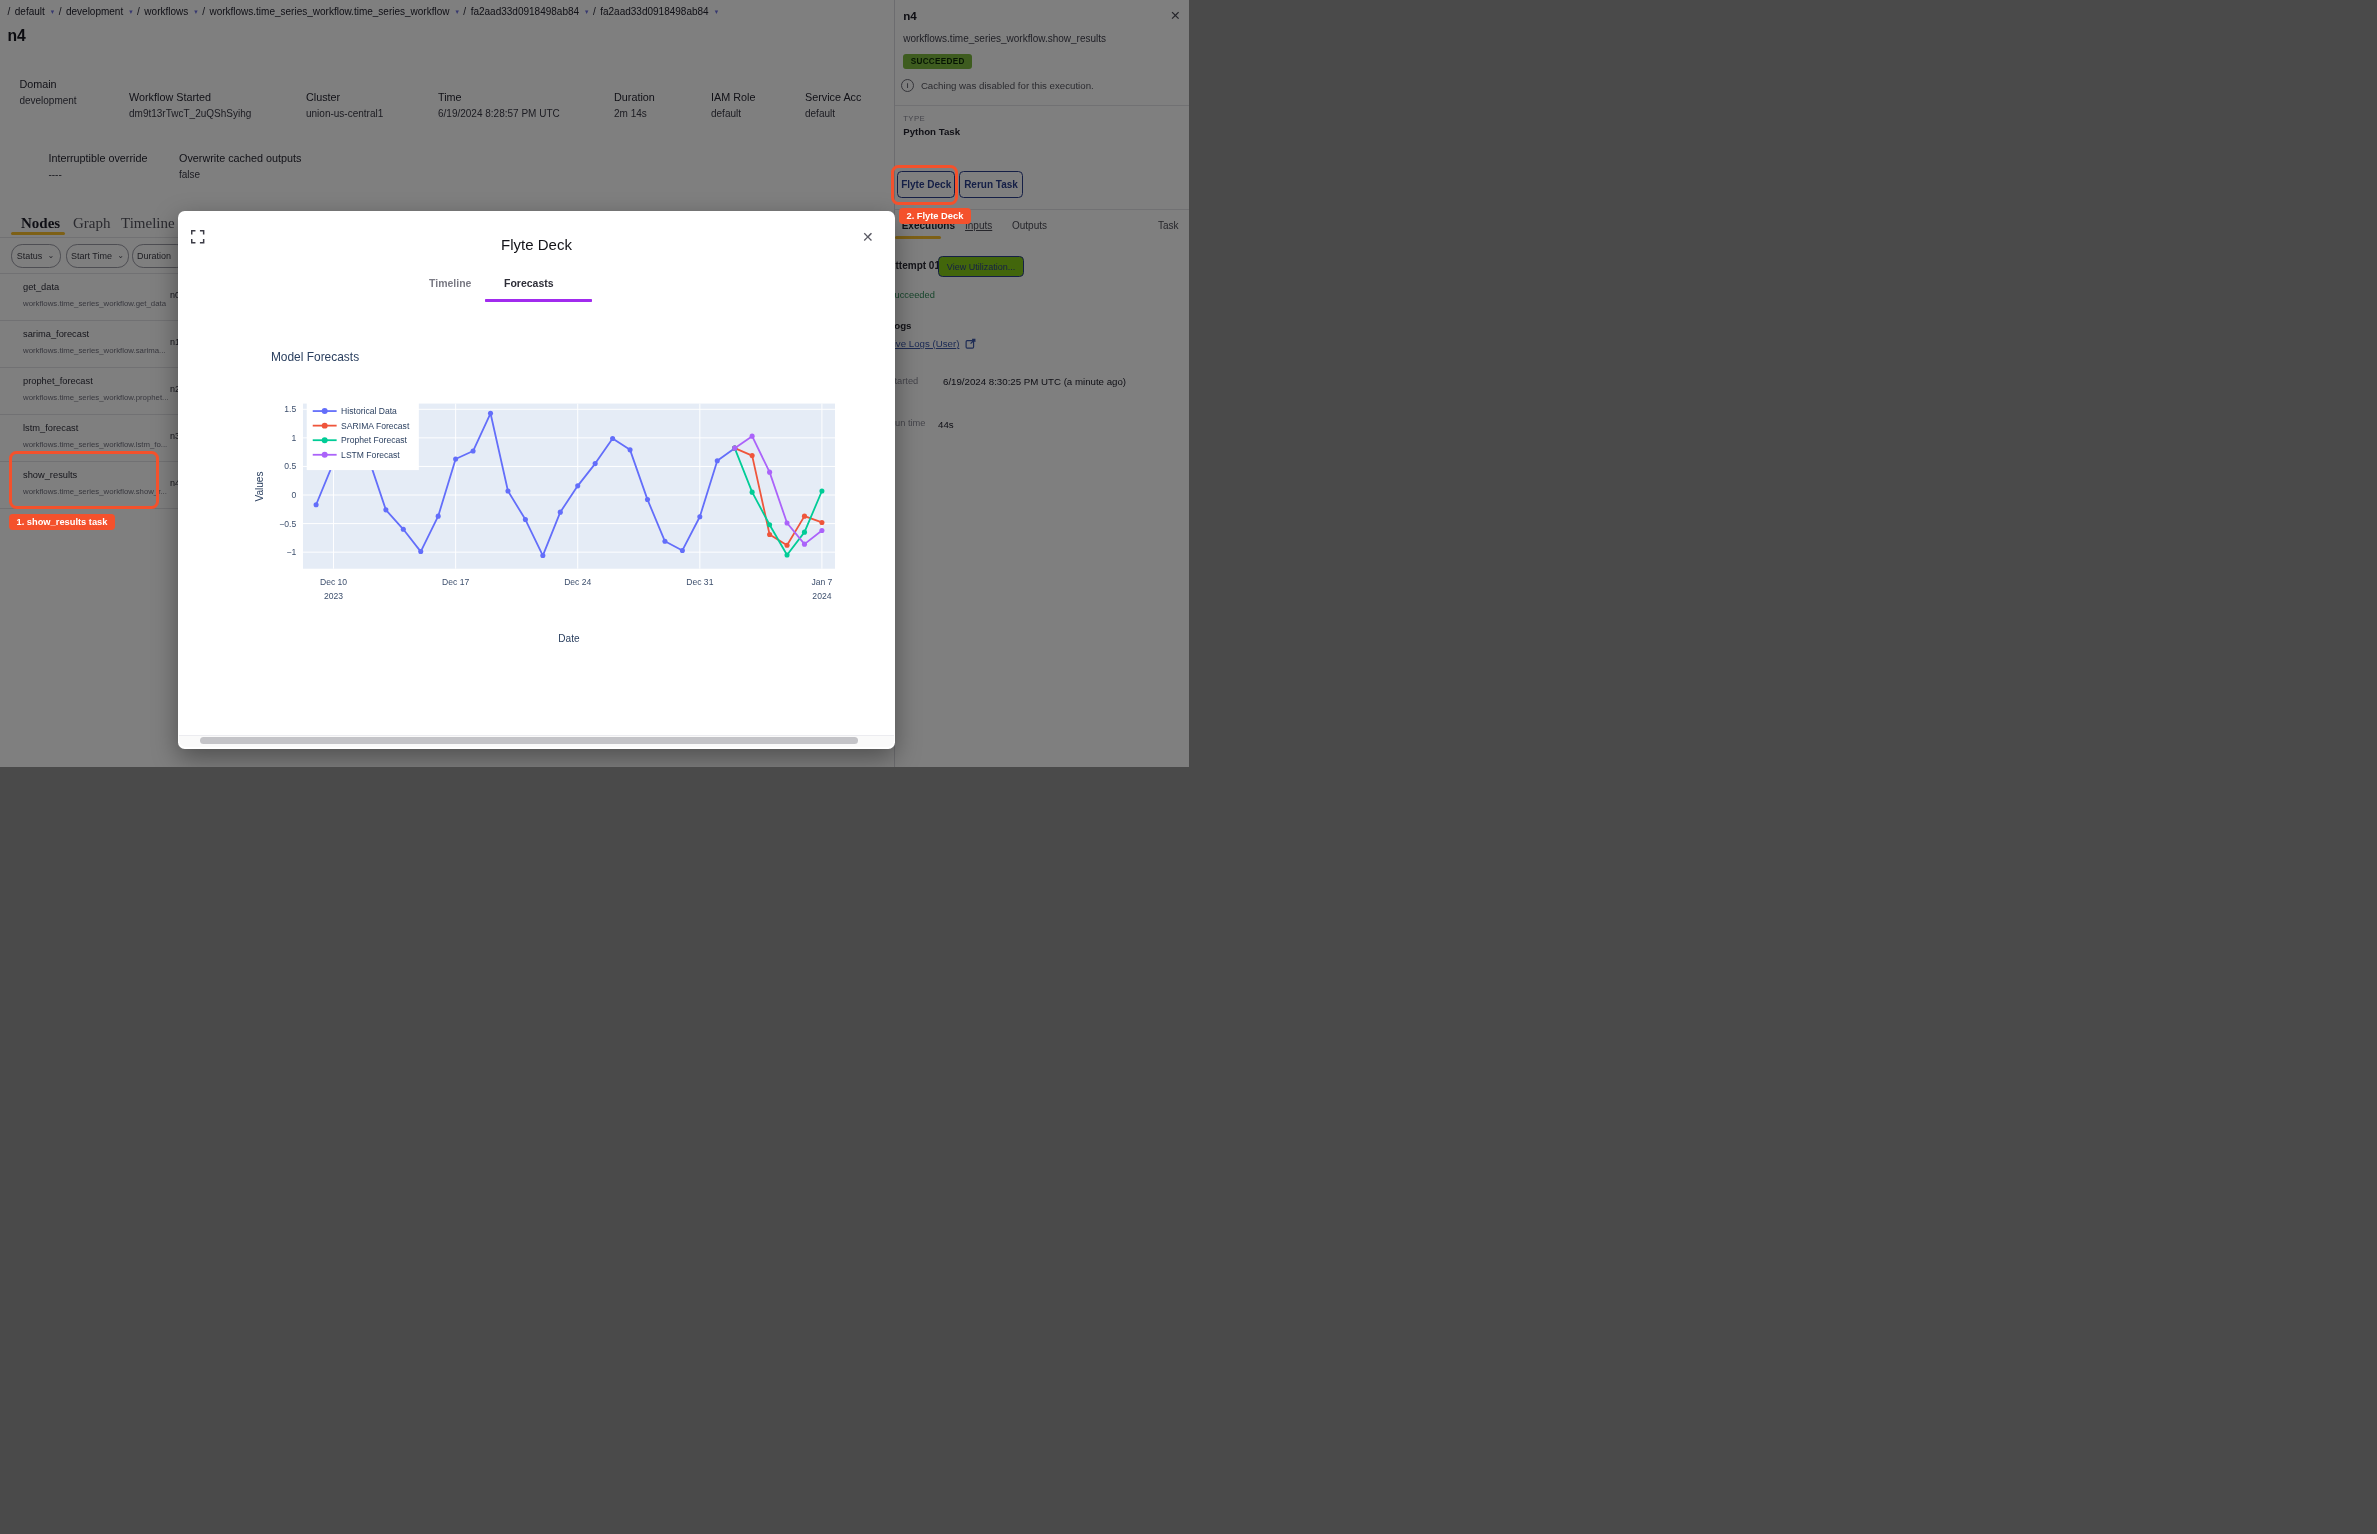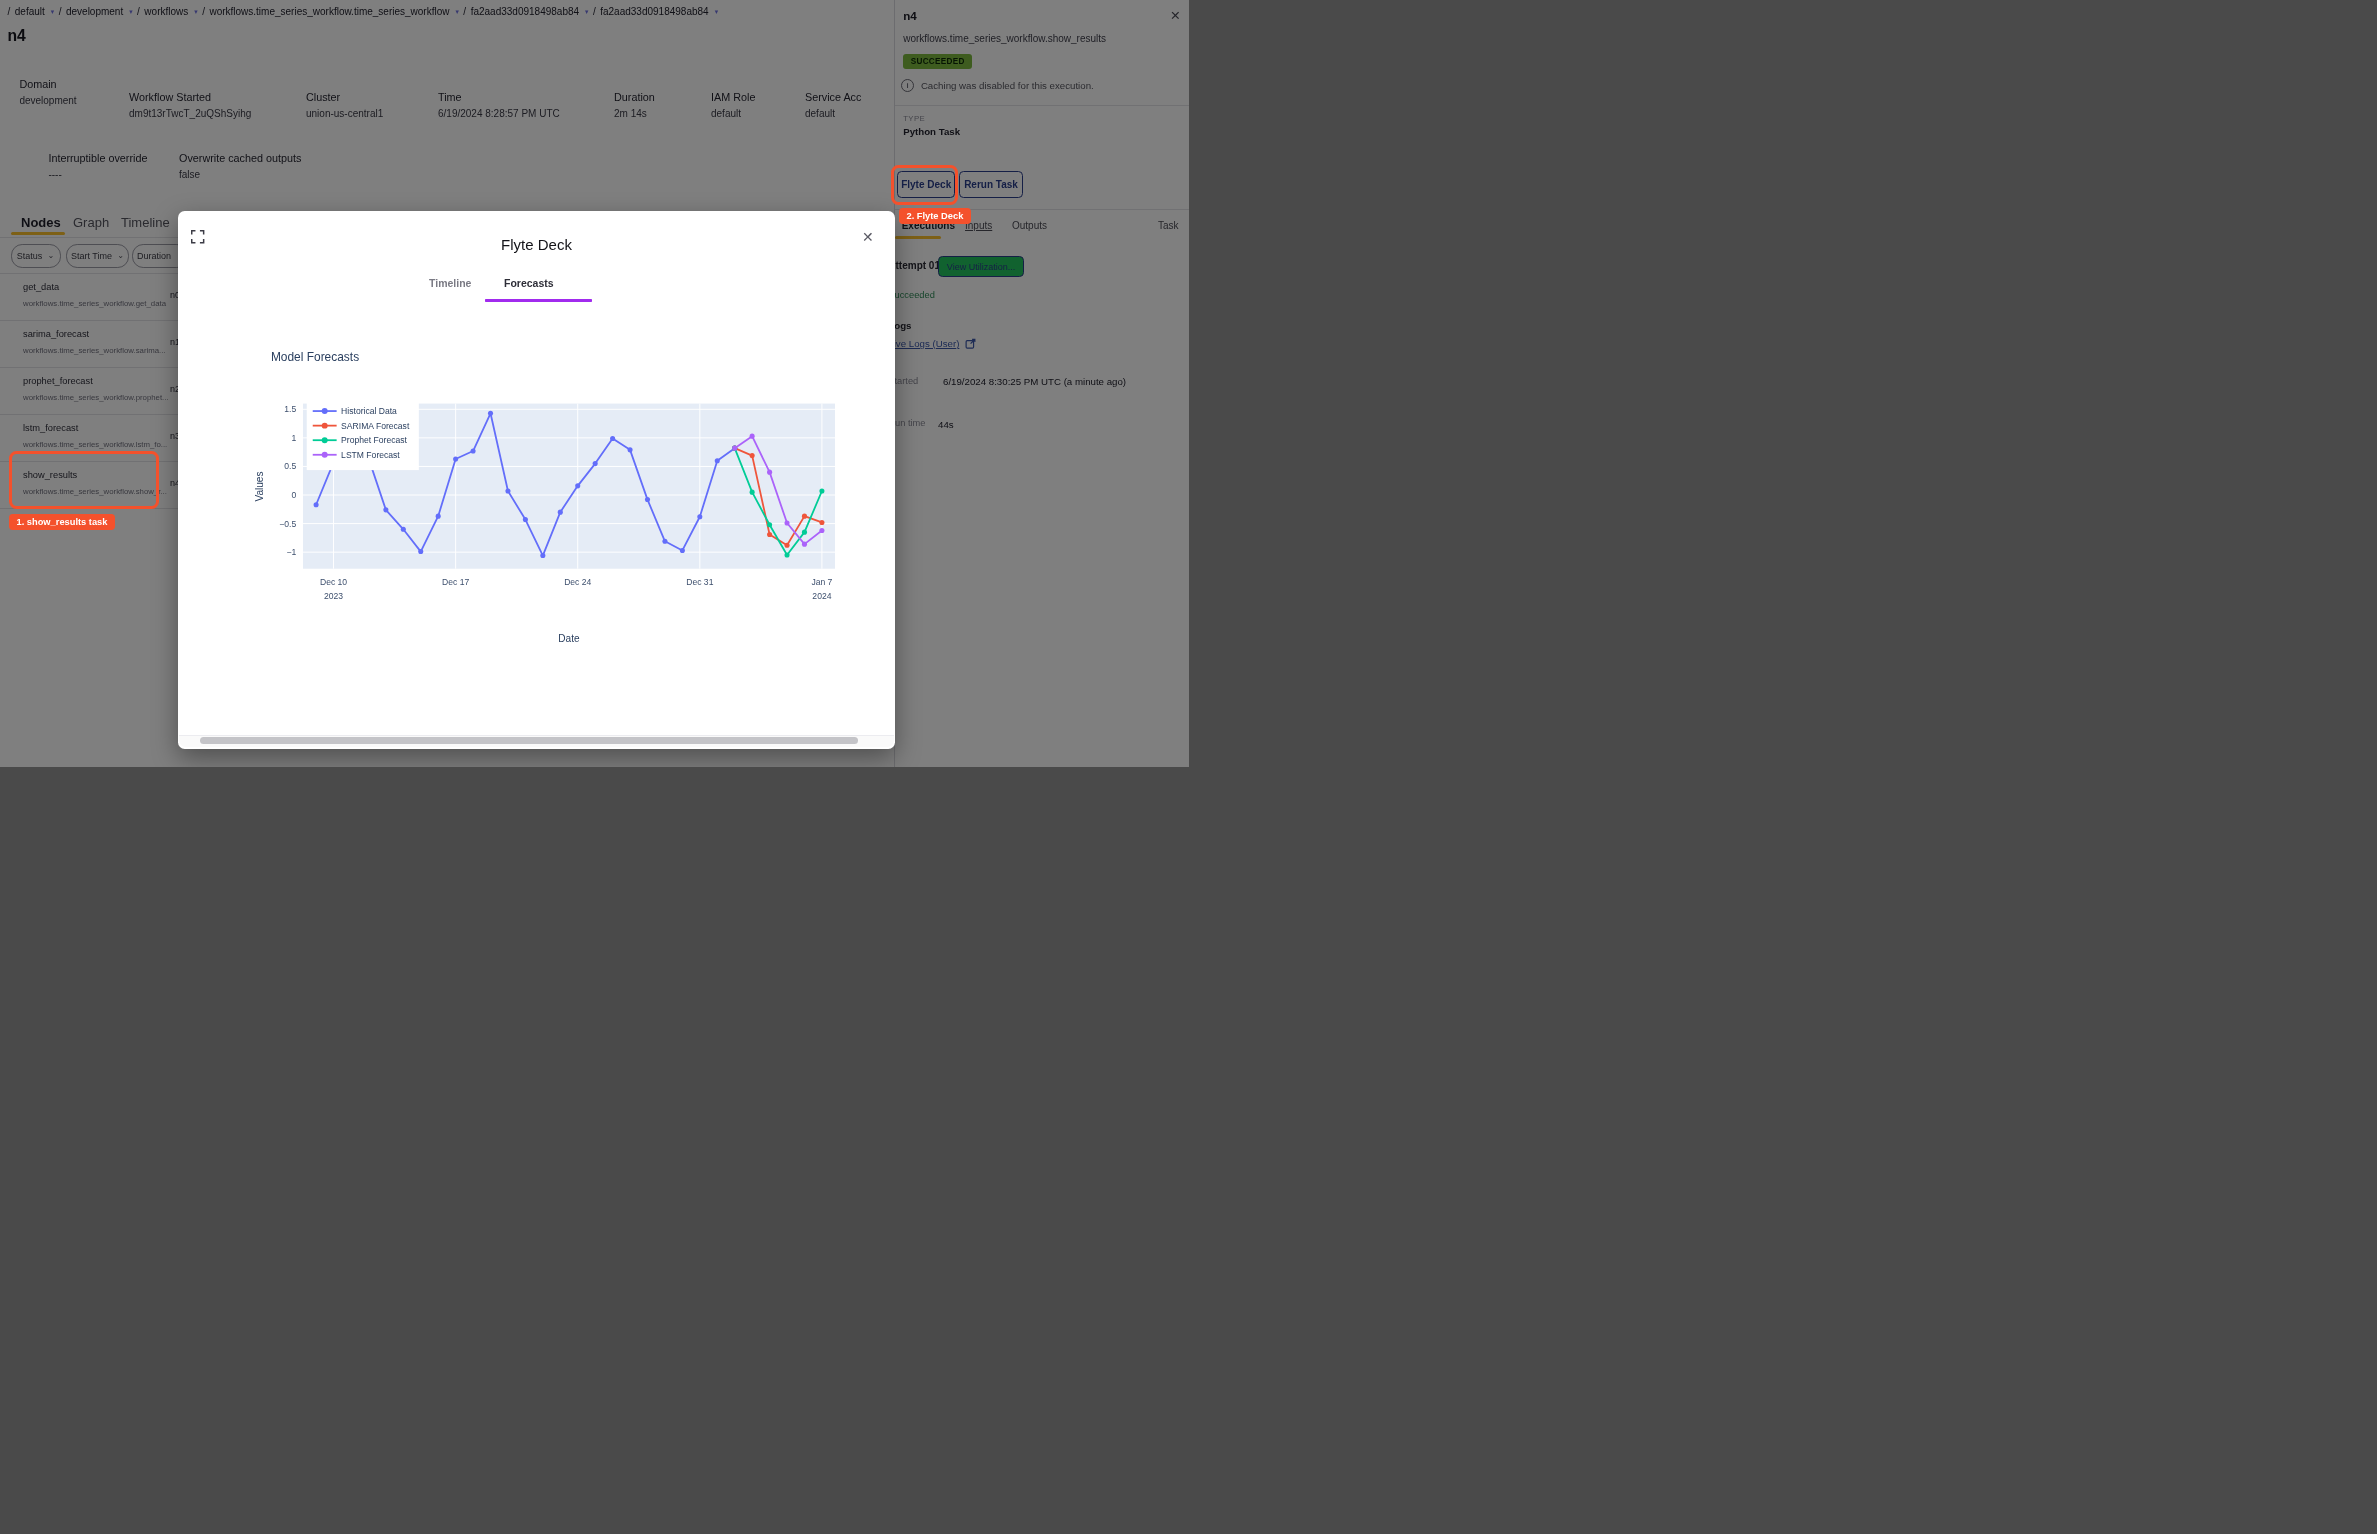--- a/index.html
+++ b/index.html
@@ -6,21 +6,21 @@
   #app{position:relative;width:1189px;height:767px;background:#fff;overflow:hidden;
        font-family:"Liberation Sans",sans-serif;color:#22222e;}
   .abs{position:absolute;}
   
   .breadcrumb{top:6px;left:7.5px;font-size:10px;display:flex;align-items:center;gap:4.5px;white-space:nowrap;}
   .bc-sep{color:#2a2a36;}
   .bc-caret{color:#6e70e0;font-size:6.7px;margin-left:1.5px;}
   .page-title{top:27px;left:7.5px;font-size:15.7px;font-weight:700;color:#16161f;}
   .meta-label{font-size:10.8px;color:#1f1f2b;}
   .meta-value{font-size:10px;color:#3a3a46;margin-top:5.2px;}
-  .ltab{font-size:13px;color:#54545e;}
+  .ltab{font-size:15px;color:#54545e;font-family:Liberation Serif, serif;}
   .ltab.active{color:#1f1f2b;font-weight:700;}
   .gold-underline{height:3px;background:#FBC02D;border-radius:1.5px;}
   .divider{background:#e2e2e7;height:0.7px;}
   .chip{border:0.7px solid #9c9ca6;border-radius:11.2px;height:21.7px;display:flex;align-items:center;
         justify-content:center;gap:5.2px;font-size:9px;color:#3c3c46;background:#fff;overflow:hidden;white-space:nowrap;}
   .chev{font-size:8.2px;color:#55555f;line-height:0;}
   .node-row{position:relative;height:46px;border-bottom:0.7px solid #e3e3e6;}
   .node-name{position:absolute;left:23px;top:8.2px;font-size:9.3px;color:#2e2e3a;}
   .node-task{position:absolute;left:23px;top:25px;font-size:7.8px;color:#71717e;}
   .node-id{position:absolute;left:170px;top:16.4px;font-size:9px;color:#2e2e3a;}
@@ -35,21 +35,21 @@
   .info-circ{width:11.2px;height:11.2px;border:1.2px solid #6a6a74;border-radius:50%;display:inline-flex;
              align-items:center;justify-content:center;font-size:7.5px;color:#6a6a74;font-weight:700;}
   .rp-type-label{left:8.2px;top:114px;font-size:7.8px;color:#8a8a96;letter-spacing:0.4px;}
   .rp-type-value{left:8.2px;top:126px;font-size:9.7px;color:#22222e;font-weight:700;}
   .btn{border:1.1px solid #2B3F8C;border-radius:4.5px;background:#fff;color:#2B3F8C;
        font-size:10px;font-weight:600;display:flex;align-items:center;justify-content:center;
        font-family:"Liberation Sans",sans-serif;cursor:pointer;}
   .rp-tab{font-size:10px;color:#4c4c56;}
   .rp-tab.active{color:#1f1f2b;font-weight:700;}
   .small-btn{border:0.7px solid #2B3F8C;border-radius:4.5px;color:#2B3F8C;font-size:9px;
-             display:flex;align-items:center;justify-content:center;background:#22c55e;cursor:pointer;}
+             display:flex;align-items:center;justify-content:center;background:#84cc16;cursor:pointer;}
   .rp-label{font-size:9.3px;color:#8a8a96;}
   .rp-value{font-size:9.7px;color:#22222e;line-height:1.75;}
   .green-text{color:#2E8B57;font-size:9.3px;}
   .rp-link{color:#3A57A9;font-size:9.7px;text-decoration:underline;cursor:pointer;}
   
   #backdrop{left:0;top:0;width:1189px;height:767px;background:rgba(0,0,0,.5);z-index:10;}
   #modal{left:178px;top:211px;width:717px;height:538px;background:#fff;border-radius:6.7px;
          box-shadow:0 9px 25.4px rgba(0,0,0,.38);z-index:20;}
   .modal-title{left:0;top:25.4px;width:717px;text-align:center;font-size:15px;color:#131318;}
   .modal-close{left:684px;top:18px;font-size:14px;color:#5a5a64;cursor:pointer;}

